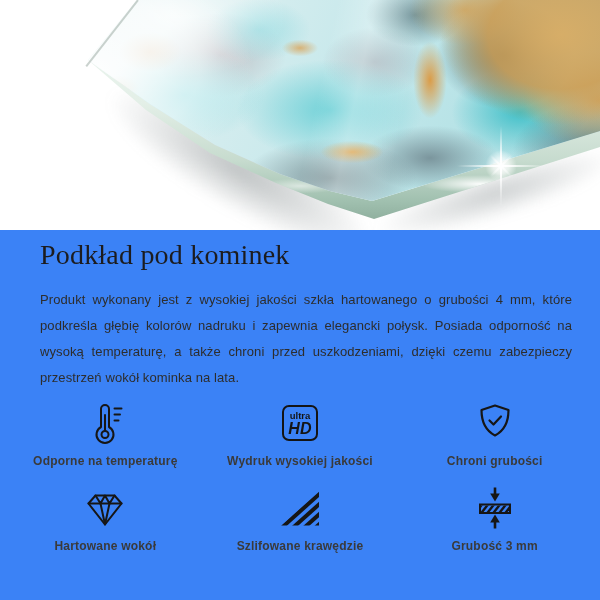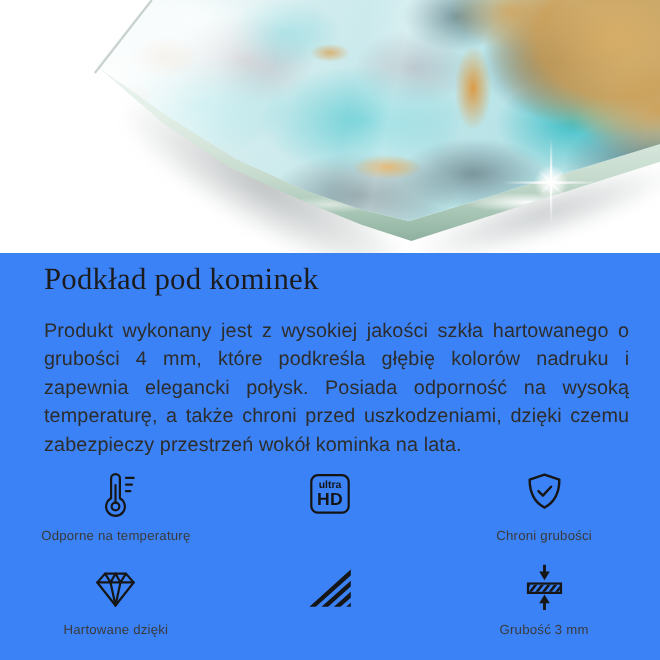--- a/index.html
+++ b/index.html
@@ -85,40 +85,40 @@
 
   
   .title {
     margin:6px 40px 0 40px;
     font-family:"Liberation Serif", serif; font-weight:400;
     font-size:28px; line-height:37px; color:#1c1c1e; letter-spacing:0.2px;
   }
   .title span { display:block; }
   .desc {
     margin:14px 28px 0 40px;
-    font-size:18px; line-height:26px; color:#2d2d2d;
+    font-size:13px; line-height:26px; color:#2d2d2d;
     text-align:justify; letter-spacing:0.1px;
   }
 
   
   .features {
     margin-top:10px; padding:0 8px;
     display:grid; grid-template-columns:repeat(3,1fr); row-gap:16px;
   }
   .feature { display:flex; flex-direction:column; align-items:center; justify-content:flex-start; height:69px; }
   .feature-icon { height:44px; display:flex; align-items:center; justify-content:center; }
-  .feature-label { margin-top:9px; font-size:12px; color:#3a3a3a; letter-spacing:0.2px; white-space:nowrap; }
+  .feature-label { margin-top:9px; font-size:12px; color:#3a3a3a; letter-spacing:0.2px; white-space:nowrap;font-weight:bold; }
 
   .uhd-box {
     width:36px; height:36px; border:2.5px solid #141414; border-radius:7px;
     display:flex; flex-direction:column; align-items:center; justify-content:center;
     color:#141414; font-weight:700;
   }
   .uhd-top { font-size:9.5px; line-height:10px; }
-  .uhd-bottom { font-size:16px; line-height:15px; letter-spacing:0.3px; }
+  .uhd-bottom { font-size:16px; line-height:15px; letter-spacing:0.3px;font-style:italic; }
 
   svg.icon { display:block; }
 </style>
 </head>
 <body>
 
 <div class="page">
 
   <div class="hero">
     <div class="shadow shadow-left"></div>
@@ -155,20 +155,21 @@
       <div class="feature-label">Odporne na temperaturę</div>
     </div>
 
     <div class="feature">
       <div class="feature-icon">
         <div class="uhd-box">
           <span class="uhd-top">ultra</span>
           <span class="uhd-bottom">HD</span>
         </div>
       </div>
+      <div class="feature-label">Wydruk wysokiej jakości</div>
     </div>
 
     <div class="feature">
       <div class="feature-icon">
         <svg class="icon" width="48" height="44" viewBox="0 0 48 44" fill="none" stroke="#161616" stroke-width="2.2" stroke-linecap="round" stroke-linejoin="round">
           <path d="M24 4.5 L37.5 9 C37.5 20 34.5 29 24 34.5 C13.5 29 10.5 20 10.5 9 Z"></path>
           <path d="M18.5 19.5 L22.5 23.5 L30 15.5"></path>
         </svg>
       </div>
       <div class="feature-label">Chroni grubości</div>
@@ -176,21 +177,21 @@
 
     <div class="feature">
       <div class="feature-icon">
         <svg class="icon" width="48" height="44" viewBox="0 0 48 44" fill="none" stroke="#161616" stroke-width="2" stroke-linecap="round" stroke-linejoin="round">
           <path d="M14.5 9.5 H33.5 L40.5 17.5 L24 38.5 L7.5 17.5 Z"></path>
           <path d="M7.5 17.5 H40.5"></path>
           <path d="M14.5 9.5 L19.5 17.5 L24 9.5 L28.5 17.5 L33.5 9.5"></path>
           <path d="M19.5 17.5 L24 38.5 L28.5 17.5"></path>
         </svg>
       </div>
-      <div class="feature-label">Hartowane dzięki</div>
+      <div class="feature-label">Hartowane wokół</div>
     </div>
 
     <div class="feature">
       <div class="feature-icon">
         <svg class="icon" width="48" height="44" viewBox="0 0 48 44">
           <defs>
               <clipPath id="triClip">
                 <path d="M5 39.5 H43 V5 Z"></path>
               </clipPath>
             </defs>
@@ -202,20 +203,21 @@
               <line x1="-20" y1="9.5" x2="68" y2="9.5"></line>
               <line x1="-20" y1="17" x2="68" y2="17"></line>
               <line x1="-20" y1="24.5" x2="68" y2="24.5"></line>
               <line x1="-20" y1="32" x2="68" y2="32"></line>
               <line x1="-20" y1="39.5" x2="68" y2="39.5"></line>
               <line x1="-20" y1="47" x2="68" y2="47"></line>
             </g>
           </g>
         </svg>
       </div>
+      <div class="feature-label">Szlifowane krawędzie</div>
     </div>
 
     <div class="feature">
       <div class="feature-icon">
         <svg class="icon" width="48" height="44" viewBox="0 0 48 44">
           <defs>
               <clipPath id="barClip">
                 <rect x="10" y="19.5" width="28" height="6.5"></rect>
               </clipPath>
             </defs>

